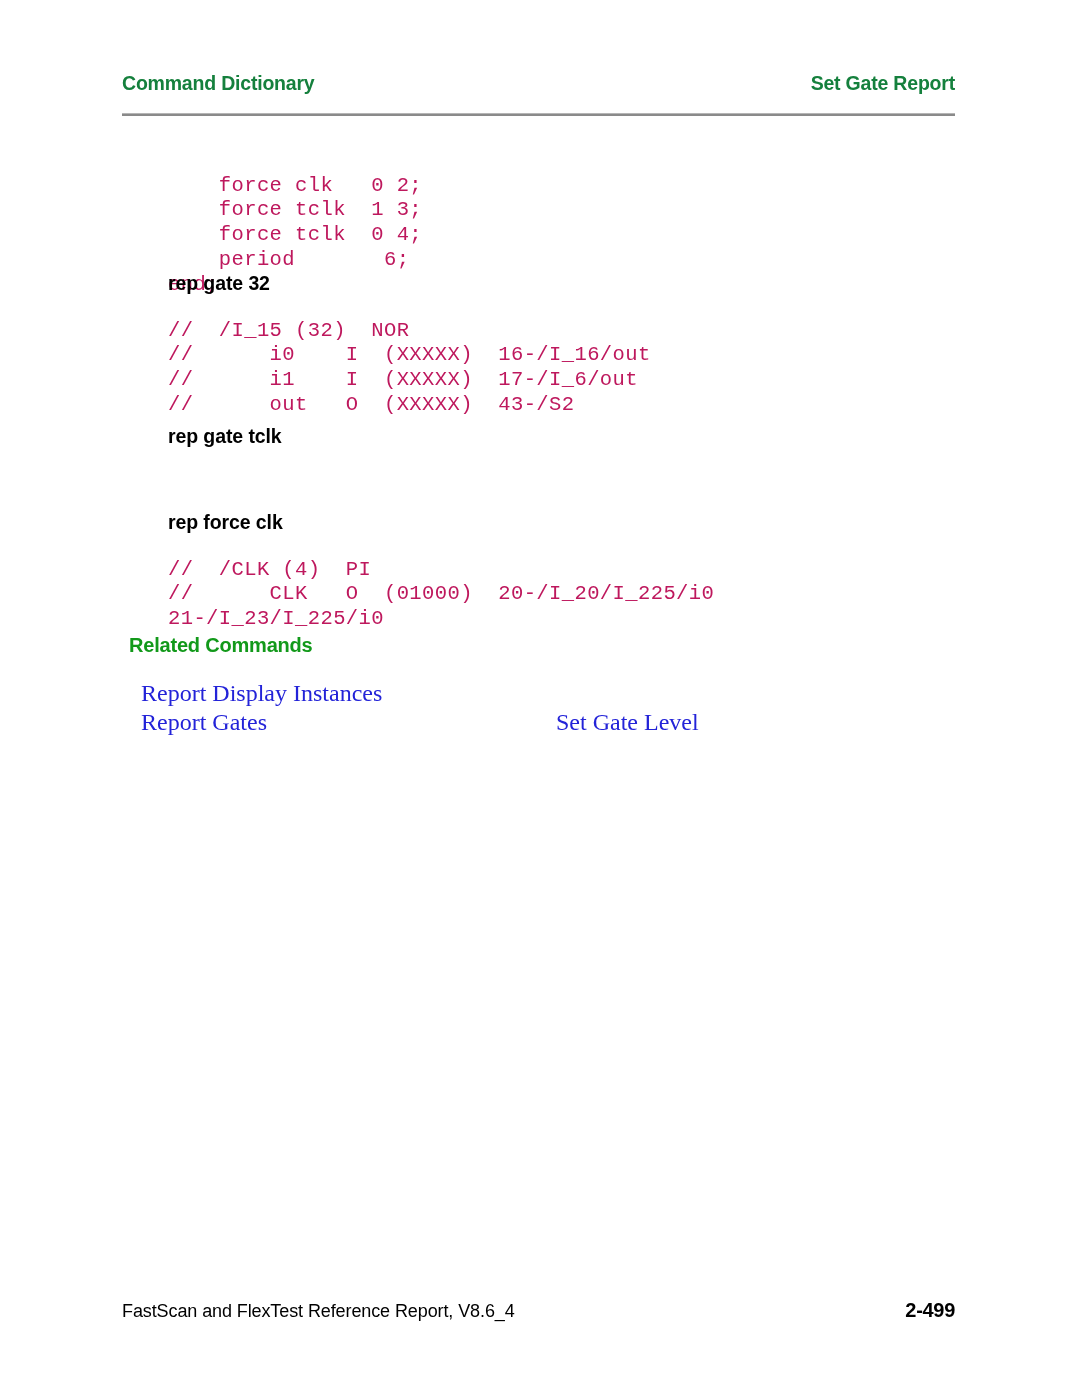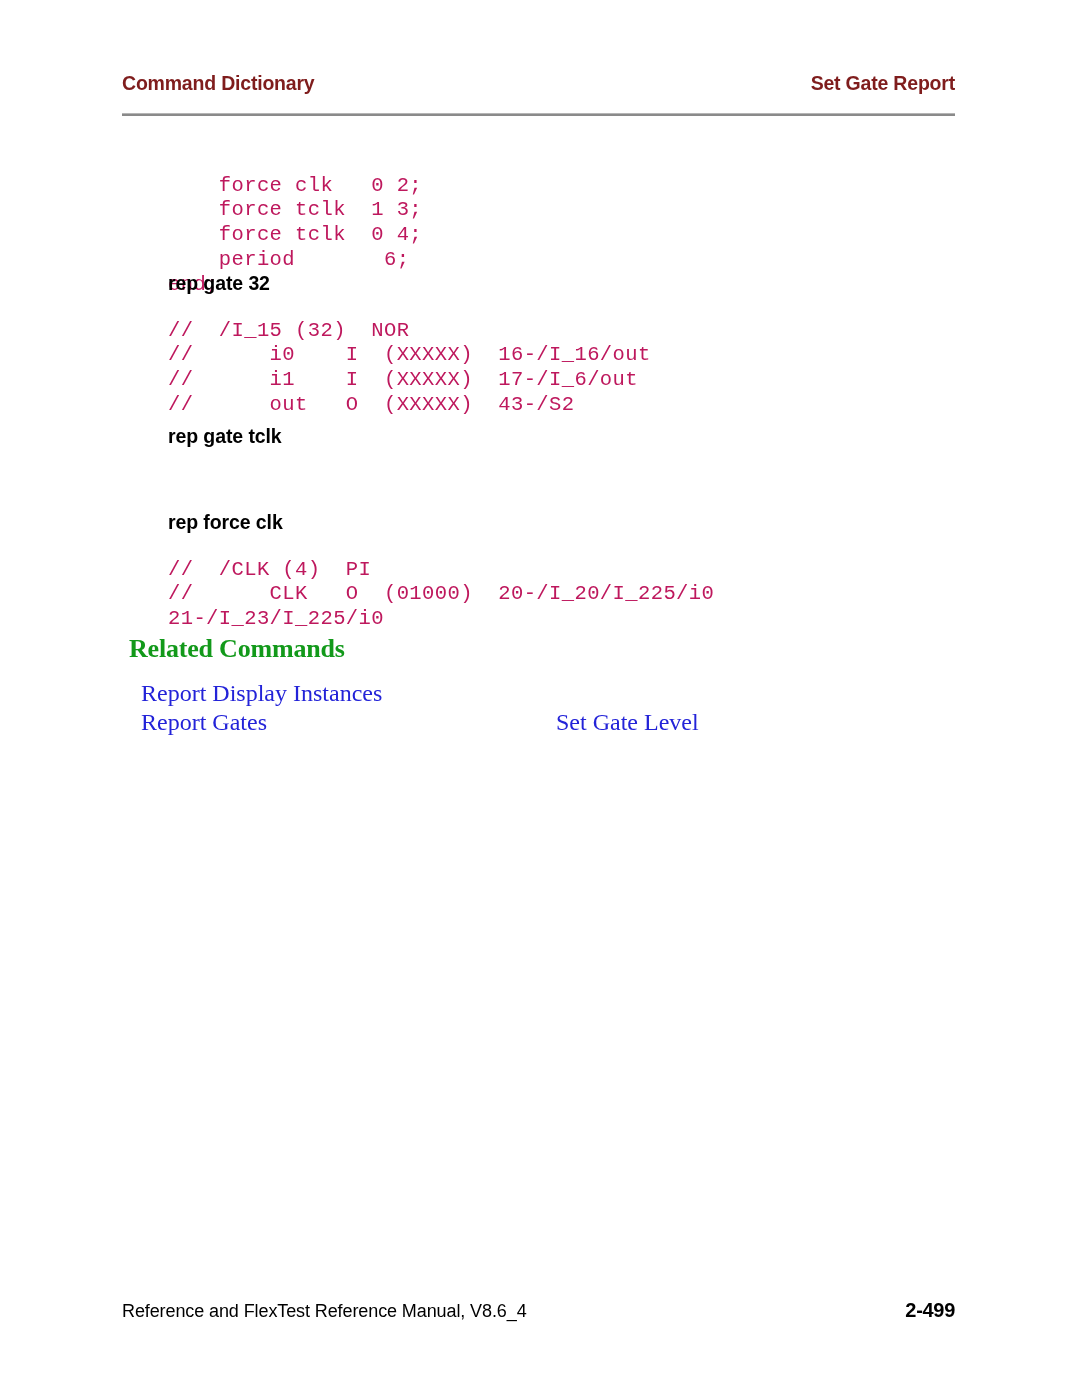--- a/index.html
+++ b/index.html
@@ -30,21 +30,21 @@
     display: flex;
     justify-content: space-between;
     align-items: baseline;
   }
   .run-head-left,
   .run-head-right {
     font-family: "Liberation Sans", sans-serif;
     font-weight: bold;
     font-size: 19.5px;
     letter-spacing: -0.2px;
-    color: #7f1d1d;
+    color: #15803d;
     white-space: nowrap;
   }
   .head-rule {
     position: absolute;
     left: 122px;
     top: 113px;
     width: 833px;
     height: 3px;
     background: #8a8a8a;
     border-top: 1px solid #b5b5b5;
@@ -80,23 +80,23 @@
   }
   #lbl-gate32 { top: 272px; }
   #lbl-tclk   { top: 425px; }
   #lbl-clk    { top: 511px; }
 
   
   .section-heading {
     position: absolute;
     left: 129px;
     top: 634px;
-    font-family: Liberation Serif, serif;
-    font-weight: bold;
-    font-size: 26px;
+    font-family: Liberation Sans, sans-serif;
+    font-weight: bold;
+    font-size: 20px;
     letter-spacing: -0.2px;
     color: #12991a;
     white-space: nowrap;
   }
 
   .xref-grid {
     position: absolute;
     left: 141px;
     top: 680px;
     width: 700px;
@@ -190,17 +190,17 @@
       <span class="xref-col-left">
         <a class="xref-link" href="#">Report Gates</a>
       </span>
       <span class="xref-col-right">
         <a class="xref-link" href="#">Set Gate Level</a>
       </span>
     </div>
   </div>
 
   <div class="footer">
-    <span class="footer-text">Reference and FlexTest Reference Manual, V8.6_4</span>
+    <span class="footer-text">FastScan and FlexTest Reference Report, V8.6_4</span>
     <span class="footer-page">2-499</span>
   </div>
 
 </div>
 
 </body></html>

